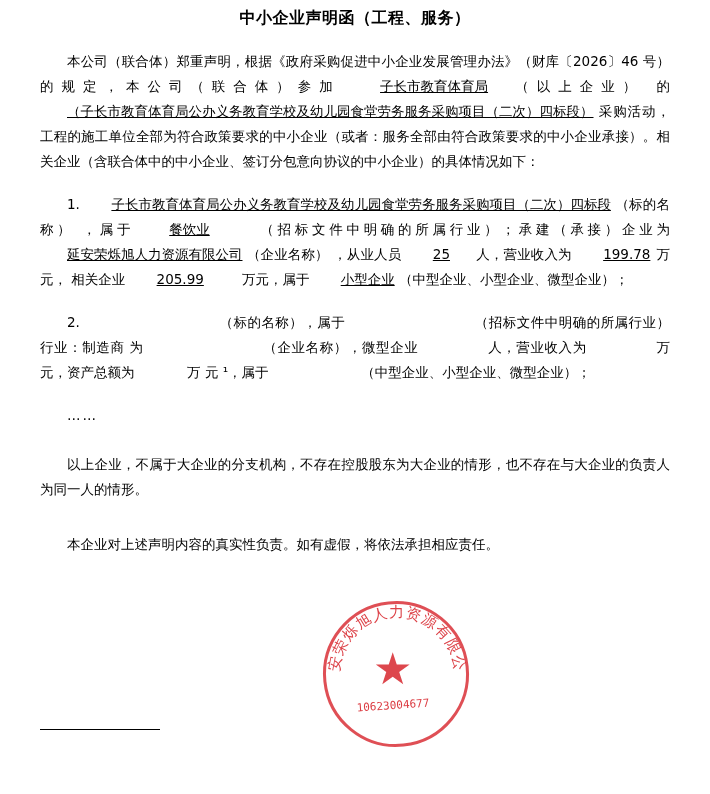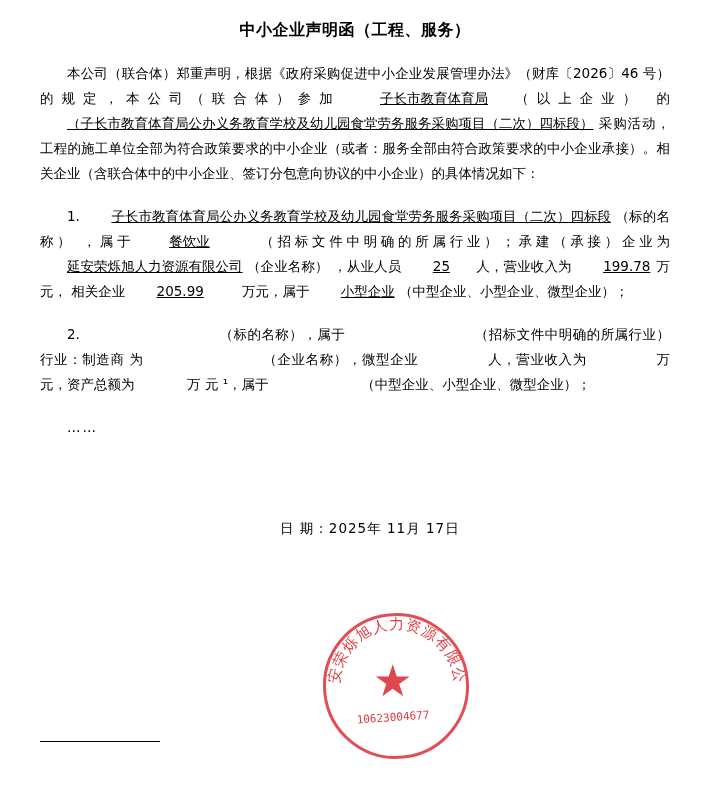--- a/index.html
+++ b/index.html
@@ -20,21 +20,21 @@
     width: 710px;
     height: 794px;
     box-sizing: border-box;
     padding: 0 40px;
   }
   .doc-title {
     text-align: center;
     font-size: 16px;
     font-weight: bold;
     letter-spacing: 0.5px;
-    margin-top: 20px;
+    margin-top: 8px;
     margin-bottom: 20px;
   }
   p.para {
     font-size: 13.5px;
     line-height: 25px;
     margin: 0 0 6px 0;
     text-align: justify;
     text-justify: inter-ideograph;
   }
   p.indent {
@@ -201,29 +201,28 @@
     <span>（中型企业、小型企业、微型企业）；</span>
   </p>
 
   <div class="sec-gap"></div>
 
   <p class="dots">……</p>
 
   <div class="sec-gap"></div>
   <div class="sec-gap"></div>
 
-
-  <div class="sec-gap"></div>
-  <div class="sec-gap"></div>
-
+  <p class="para indent">以上企业，不属于大企业的分支机构，不存在控股股东为大企业的情形，也不存在与大企业的负责人为同一人的情形。</p>
+
+  <div class="sec-gap"></div>
+  <div class="sec-gap"></div>
+
+  <p class="para indent">本企业对上述声明内容的真实性负责。如有虚假，将依法承担相应责任。</p>
 
   <div class="sign-block">
-    <div class="date-line">
-      <span>日  期：</span><span>2025</span><span>年</span> <span>11</span><span>月</span> <span>17</span><span>日</span>
-    </div>
   </div>
 
   <div class="seal">
     <div class="seal-circle"></div>
     <svg width="148" height="148" viewBox="0 0 148 148">
       <defs>
         <path id="arcpath" d="M 16,74 A 58,58 0 0 1 132,74" fill="none"></path>
       </defs>
       <text fill="#d8282f" font-size="15" font-family="'DejaVu Sans','Liberation Sans',sans-serif" opacity="0.88" letter-spacing="1">
         <textPath href="#arcpath" startOffset="50%" text-anchor="middle" id="seal-arc-label">延安荣烁旭人力资源有限公司</textPath>

